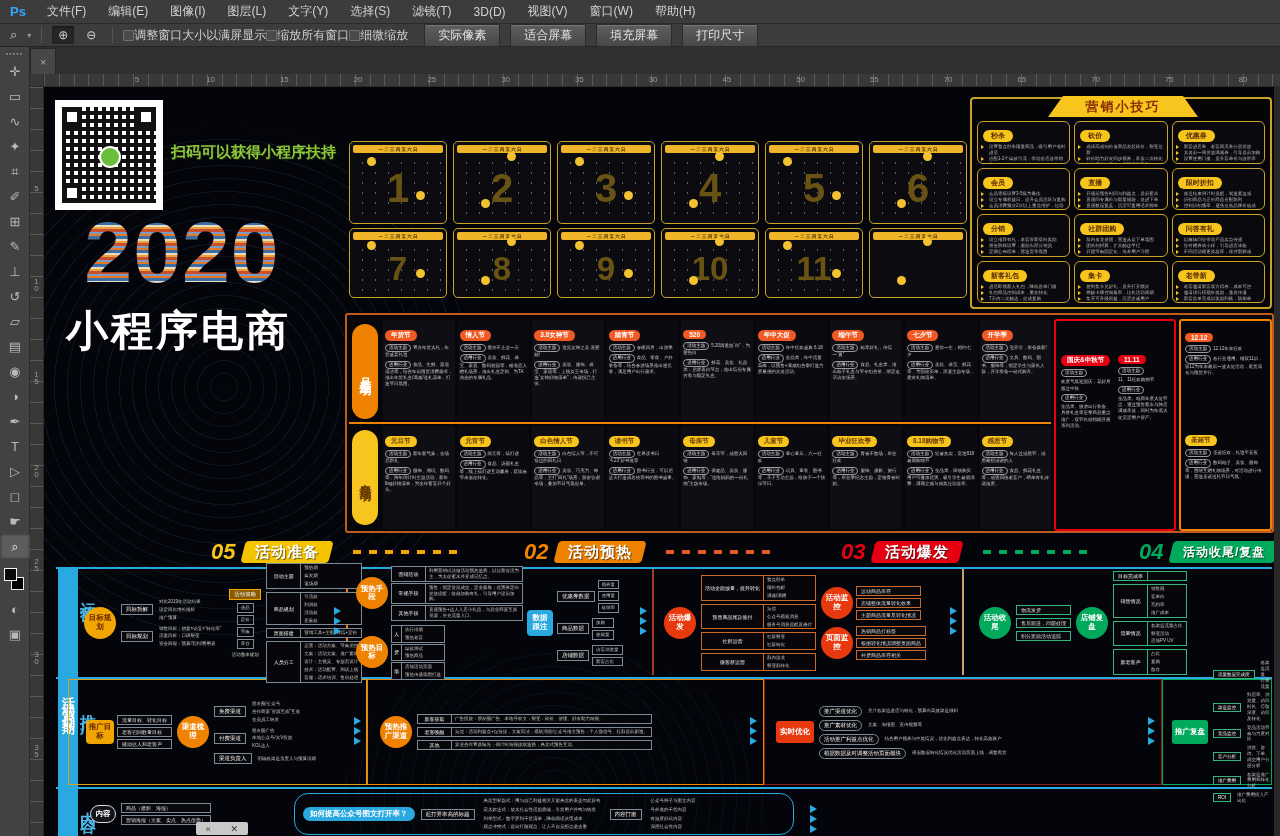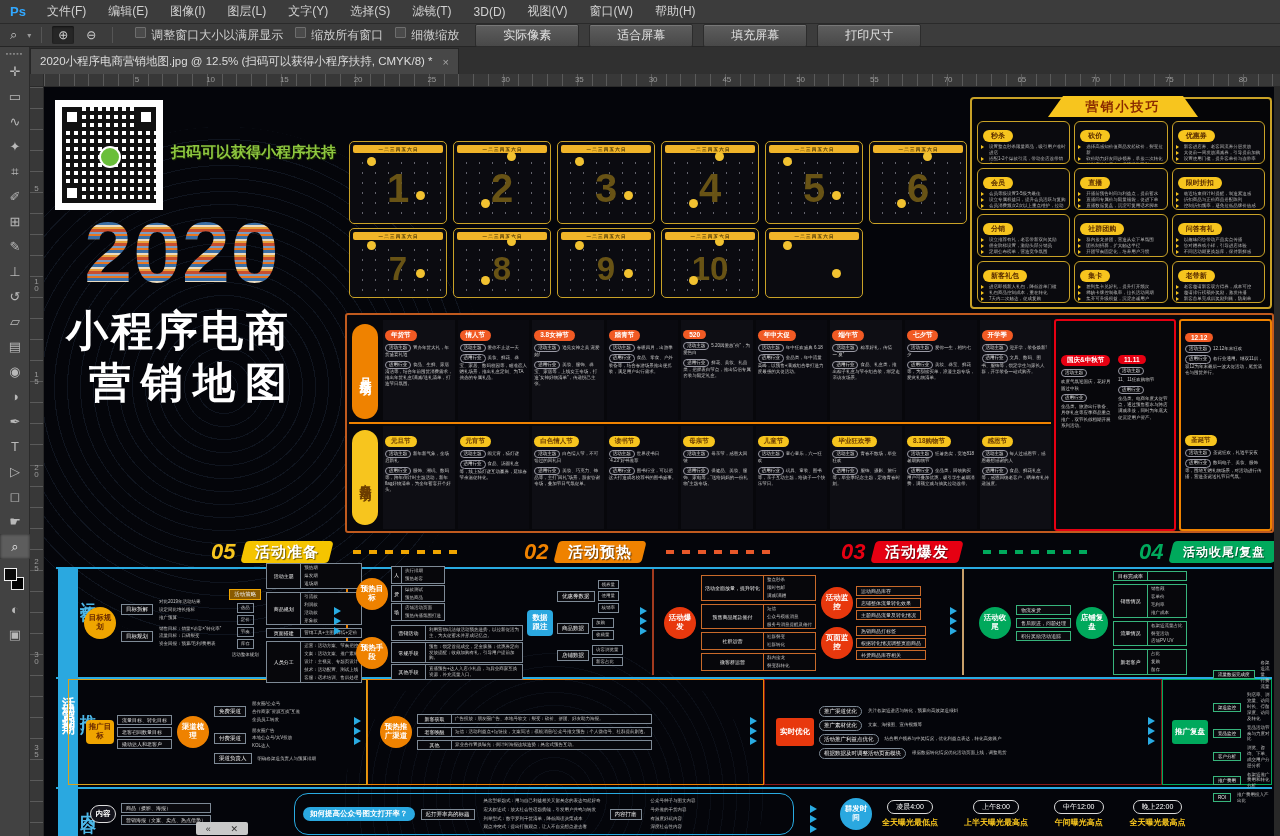--- a/index.html
+++ b/index.html
@@ -7,24 +7,24 @@
   
   #menubar{position:absolute;left:0;top:0;width:1280px;height:24px;background:#3c3c3c;display:flex;align-items:center;border-bottom:1px solid #2a2a2a}
   #menubar .logo{color:#31a8ff;font-weight:bold;font-size:13px;padding:0 10px}
   #menubar .mi{color:#d2d2d2;font-size:12px;padding:0 11px;height:100%;display:flex;align-items:center}
   #optionsbar{position:absolute;left:0;top:24px;width:1280px;height:23px;background:#3c3c3c;display:flex;align-items:center;border-bottom:1px solid #252525;gap:6px}
   .oicon{color:#c8c8c8;font-size:13px;padding:0 4px 0 10px}
   .caret{color:#999;font-size:8px}
   .osep{width:1px;height:16px;background:#2a2a2a;border-right:1px solid #555;margin:0 4px}
   .zbtn{width:22px;height:18px;display:flex;align-items:center;justify-content:center;color:#ccc;font-size:12px;border-radius:2px}
   .zbtn.sel{background:#262626;box-shadow:inset 0 1px 2px #111}
-  .chk{display:flex;align-items:flex-start;gap:5px;margin-left:12px}
+  .chk{display:flex;align-items:center;}
   .chk .box{width:11px;height:11px;background:#4a4a4a;border:1px solid #6e6e6e;border-radius:1px}
   .chk span{color:#cfcfcf;font-size:12px}
-  .obtn{margin-left:10px;padding:2px 27px;font-size:12px;color:#e2e2e2;background:linear-gradient(#5e5e5e,#484848);border:1px solid #2c2c2c;border-radius:2px;box-shadow:inset 0 1px 0 #777}
+  .obtn{margin-left:10px;padding:2px 13px;font-size:12px;color:#e2e2e2;background:linear-gradient(#5e5e5e,#484848);border:1px solid #2c2c2c;border-radius:2px;box-shadow:inset 0 1px 0 #777}
   #tabbar{position:absolute;left:30px;top:47px;width:1250px;height:27px;background:#303030;display:flex;align-items:flex-end}
   #tab{height:26px;background:#474747;border:1px solid #262626;border-bottom:none;display:flex;align-items:center;padding:0 9px;gap:10px}
   #tab span{color:#dcdcdc;font-size:11.5px;white-space:nowrap}
   #tab i{color:#a5a5a5;font-style:normal;font-size:11px}
   
   #toolbar{position:absolute;left:0;top:47px;width:30px;height:789px;background:#424242;border-right:1px solid #2a2a2a}
   #toolbar .grip{height:12px;display:flex;align-items:center;justify-content:center;color:#8a8a8a;font-size:7px;letter-spacing:1px}
   .tool{width:30px;height:25px;display:flex;align-items:center;justify-content:center;color:#b9b9b9;font-size:13px}
   #tools .tool:nth-child(20){background:#5d5d5d;box-shadow:inset 0 0 3px #222;color:#eee}
   #swatches{position:relative;height:34px;margin-top:4px}
@@ -182,21 +182,20 @@
   <div style="display:flex">
       <button class="obtn" data-item=".">实际像素</button>
       <button class="obtn" data-item=".">适合屏幕</button>
       <button class="obtn" data-item=".">填充屏幕</button>
       <button class="obtn" data-item=".">打印尺寸</button>
     </div>
 </div>
 
 <div id="tabbar">
   <div id="tab">
-    <span data-bind="tab.title">2020小程序电商营销地图.jpg @ 12.5% (扫码可以获得小程序扶持, CMYK/8) *</span>
     <i data-bind="tab.close">×</i>
   </div>
 </div>
 
 <div id="toolbar">
   <div class="grip">▪▪▪▪▪</div>
   <div id="tools">
       <div class="tool">
         <span data-item="glyph">✛</span>
       </div>
@@ -302,21 +301,20 @@
   <div id="qr">
     <div class="pat"></div>
       <i class="f f1"></i>
       <i class="f f2"></i>
       <i class="f f3"></i>
     <i class="wx"></i>
   </div>
   <div id="qrcap" data-bind="poster.qr_caption">扫码可以获得小程序扶持</div>
   <div id="year" data-bind="poster.year">2020</div>
   <div id="pt1" data-bind="poster.title1">小程序电商</div>
-  <div id="pt2" data-bind="poster.title2">营销地图</div>
 
   <div class="calrow" id="calr1">
       <div class="cal">
         <div class="ch" data-bind="poster.calendar.weekdays">一 二 三 四 五 六 日</div>
         <div class="bd">
           <b data-item=".">1</b>
         </div>
         <i class="hl a"></i>
         <i class="hl b"></i>
       </div>
@@ -383,20 +381,28 @@
         <div class="bd">
           <b data-item=".">9</b>
         </div>
         <i class="hl a"></i>
         <i class="hl b"></i>
       </div>
       <div class="cal">
         <div class="ch" data-bind="poster.calendar.weekdays">一 二 三 四 五 六 日</div>
         <div class="bd">
           <b data-item=".">10</b>
+        </div>
+        <i class="hl a"></i>
+        <i class="hl b"></i>
+      </div>
+      <div class="cal">
+        <div class="ch" data-bind="poster.calendar.weekdays">一 二 三 四 五 六 日</div>
+        <div class="bd">
+          <b data-item=".">11</b>
         </div>
         <i class="hl a"></i>
         <i class="hl b"></i>
       </div>
       <div class="cal">
         <div class="ch" data-bind="poster.calendar.weekdays">一 二 三 四 五 六 日</div>
         <i class="hl a"></i>
         <i class="hl b"></i>
       </div>
     </div>
@@ -821,20 +827,37 @@
       </div>
   </div>
   <div class="arrows" style="left:290px;top:520px">
       <i></i>
       <i></i>
       <i></i>
     </div>
 
   <div class="cell" style="left:312px;top:484px;height:104px;gap:4px">
     <div class="col" style="gap:4px">
+      <div class="tick">
+          <div class="cir co" data-bind="poster.ops.pre_means">预热手段</div>
+        <div class="col" style="gap:1px">
+            <div class="mrow">
+              <div class="mh" data-item="h">营销活动</div>
+              <div class="mtext" data-item="text" style="max-width:96px">利用营销玩法做活动预热造势，以拉新促活为主，为大促蓄水并形成记忆点。</div>
+            </div>
+            <div class="mrow">
+              <div class="mh" data-item="h">常规手段</div>
+              <div class="mtext" data-item="text" style="max-width:96px">预售：锁定首批成交，定金膨胀；优惠券定向发放提醒；收藏加购有礼，引导用户提前加购。</div>
+            </div>
+            <div class="mrow">
+              <div class="mh" data-item="h">其他手段</div>
+              <div class="mtext" data-item="text" style="max-width:96px">直播预告+达人入店小礼品，与异业商家互换资源，补充流量入口。</div>
+            </div>
+          </div>
+      </div>
       <div class="tick">
           <div class="cir co" data-bind="poster.ops.pre_goal">预热目标</div>
         <div class="col" style="gap:1px">
             <div class="mrow">
               <div class="mh" style="min-width:10px" data-item="h">人</div>
               <div class="mcells">
                 <div class="mc">执行排期</div>
                 <div class="mc">预热老客</div>
               </div>
             </div>
@@ -847,37 +870,20 @@
             </div>
             <div class="mrow">
               <div class="mh" style="min-width:10px" data-item="h">场</div>
               <div class="mcells">
                 <div class="mc">店铺活动页面</div>
                 <div class="mc">预热传播氛围打造</div>
               </div>
             </div>
           </div>
       </div>
-      <div class="tick">
-          <div class="cir co" data-bind="poster.ops.pre_means">预热手段</div>
-        <div class="col" style="gap:1px">
-            <div class="mrow">
-              <div class="mh" data-item="h">营销活动</div>
-              <div class="mtext" data-item="text" style="max-width:96px">利用营销玩法做活动预热造势，以拉新促活为主，为大促蓄水并形成记忆点。</div>
-            </div>
-            <div class="mrow">
-              <div class="mh" data-item="h">常规手段</div>
-              <div class="mtext" data-item="text" style="max-width:96px">预售：锁定首批成交，定金膨胀；优惠券定向发放提醒；收藏加购有礼，引导用户提前加购。</div>
-            </div>
-            <div class="mrow">
-              <div class="mh" data-item="h">其他手段</div>
-              <div class="mtext" data-item="text" style="max-width:96px">直播预告+达人入店小礼品，与异业商家互换资源，补充流量入口。</div>
-            </div>
-          </div>
-      </div>
     </div>
     <div class="cir cb sq" style="width:26px;height:26px" data-bind="poster.ops.track">数据跟注</div>
     <div class="col">
         <div class="tick">
           <span class="bn" data-item="t">优惠券数据</span>
         <div class="mcells">
             <div class="mc" style="border:1px solid #7e8a96;margin:1px 0">领券量</div>
             <div class="mc" style="border:1px solid #7e8a96;margin:1px 0">使用量</div>
             <div class="mc" style="border:1px solid #7e8a96;margin:1px 0">核销率</div>
           </div>
@@ -1064,21 +1070,21 @@
         </div>
       </div>
   </div>
   <div class="arrows" style="left:706px;top:630px">
       <i></i>
       <i></i>
       <i></i>
     </div>
 
   <div class="cell o" style="left:732px;top:596px;height:98px">
-    <div class="cir cr sq" style="width:38px;height:28px;border-radius:3px" data-bind="poster.promo.rt">实时优化</div>
+    <div class="cir cr sq" style="width:38px;height:22px;border-radius:3px" data-bind="poster.promo.rt">实时优化</div>
     <div class="col">
         <div class="tick">
           <span class="bn" style="border-radius:8px" data-item="h">推广渠道优化</span>
           <span class="mtext" style="max-width:150px" data-item="text">关注各渠道进店与转化，预算向高效渠道倾斜</span>
         </div>
         <div class="tick">
           <span class="bn" style="border-radius:8px" data-item="h">推广素材优化</span>
           <span class="mtext" style="max-width:150px" data-item="text">文案、海报图、宣传视频等</span>
         </div>
         <div class="tick">
@@ -1149,39 +1155,18 @@
         <span class="mc" style="white-space:nowrap" data-item=".">号外推的干货内容</span>
         <span class="mc" style="white-space:nowrap" data-item=".">有温度好玩内容</span>
         <span class="mc" style="white-space:nowrap" data-item=".">深度社会性内容</span>
       </div>
   </div>
   <div class="arrows" style="left:766px;top:718px">
       <i></i>
       <i></i>
       <i></i>
     </div>
-  <div class="cell" style="left:796px;top:704px;height:45px;gap:10px">
-    <div class="cir cb" data-bind="poster.content.send">群发时间</div>
-    <div style="display:flex;gap:26px">
-        <div class="tcol">
-        <span class="toval" data-item="time">凌晨4:00</span>
-        <b class="tnote" data-item="note">全天曝光最低点</b>
-      </div>
-        <div class="tcol">
-        <span class="toval" data-item="time">上午8:00</span>
-        <b class="tnote" data-item="note">上半天曝光最高点</b>
-      </div>
-        <div class="tcol">
-        <span class="toval" data-item="time">中午12:00</span>
-        <b class="tnote" data-item="note">午间曝光高点</b>
-      </div>
-        <div class="tcol">
-        <span class="toval" data-item="time">晚上22:00</span>
-        <b class="tnote" data-item="note">全天曝光最高点</b>
-      </div>
-      </div>
-  </div>
 
   <div id="fragment">
     <span data-bind="poster.fragment.back">«</span>
     <span data-bind="poster.fragment.close">✕</span>
   </div>
 </div>
 
 </body></html>

